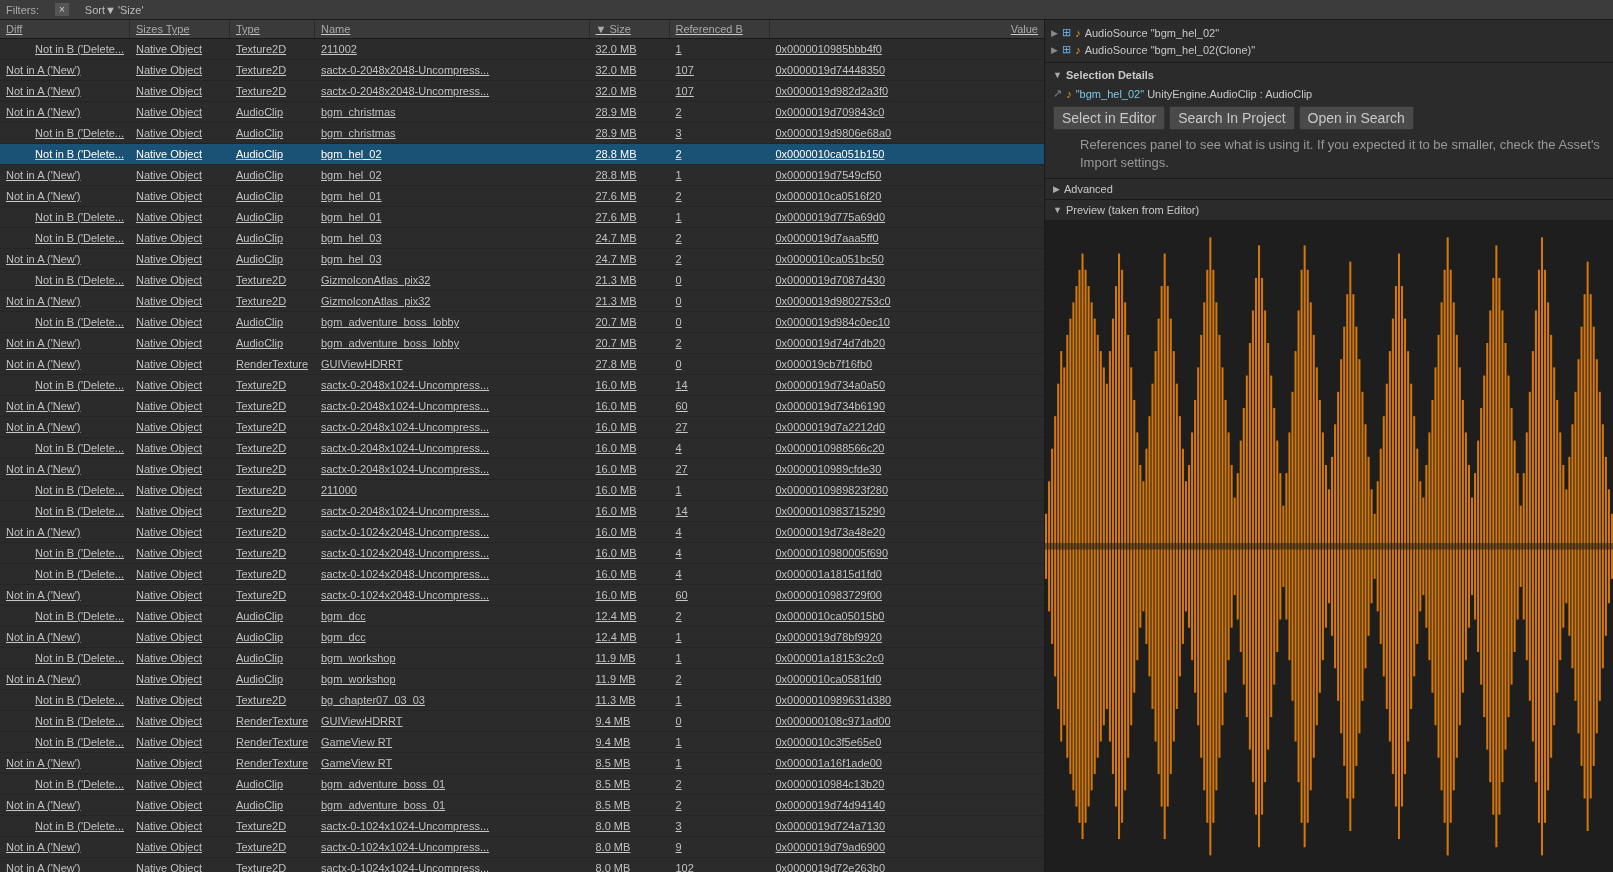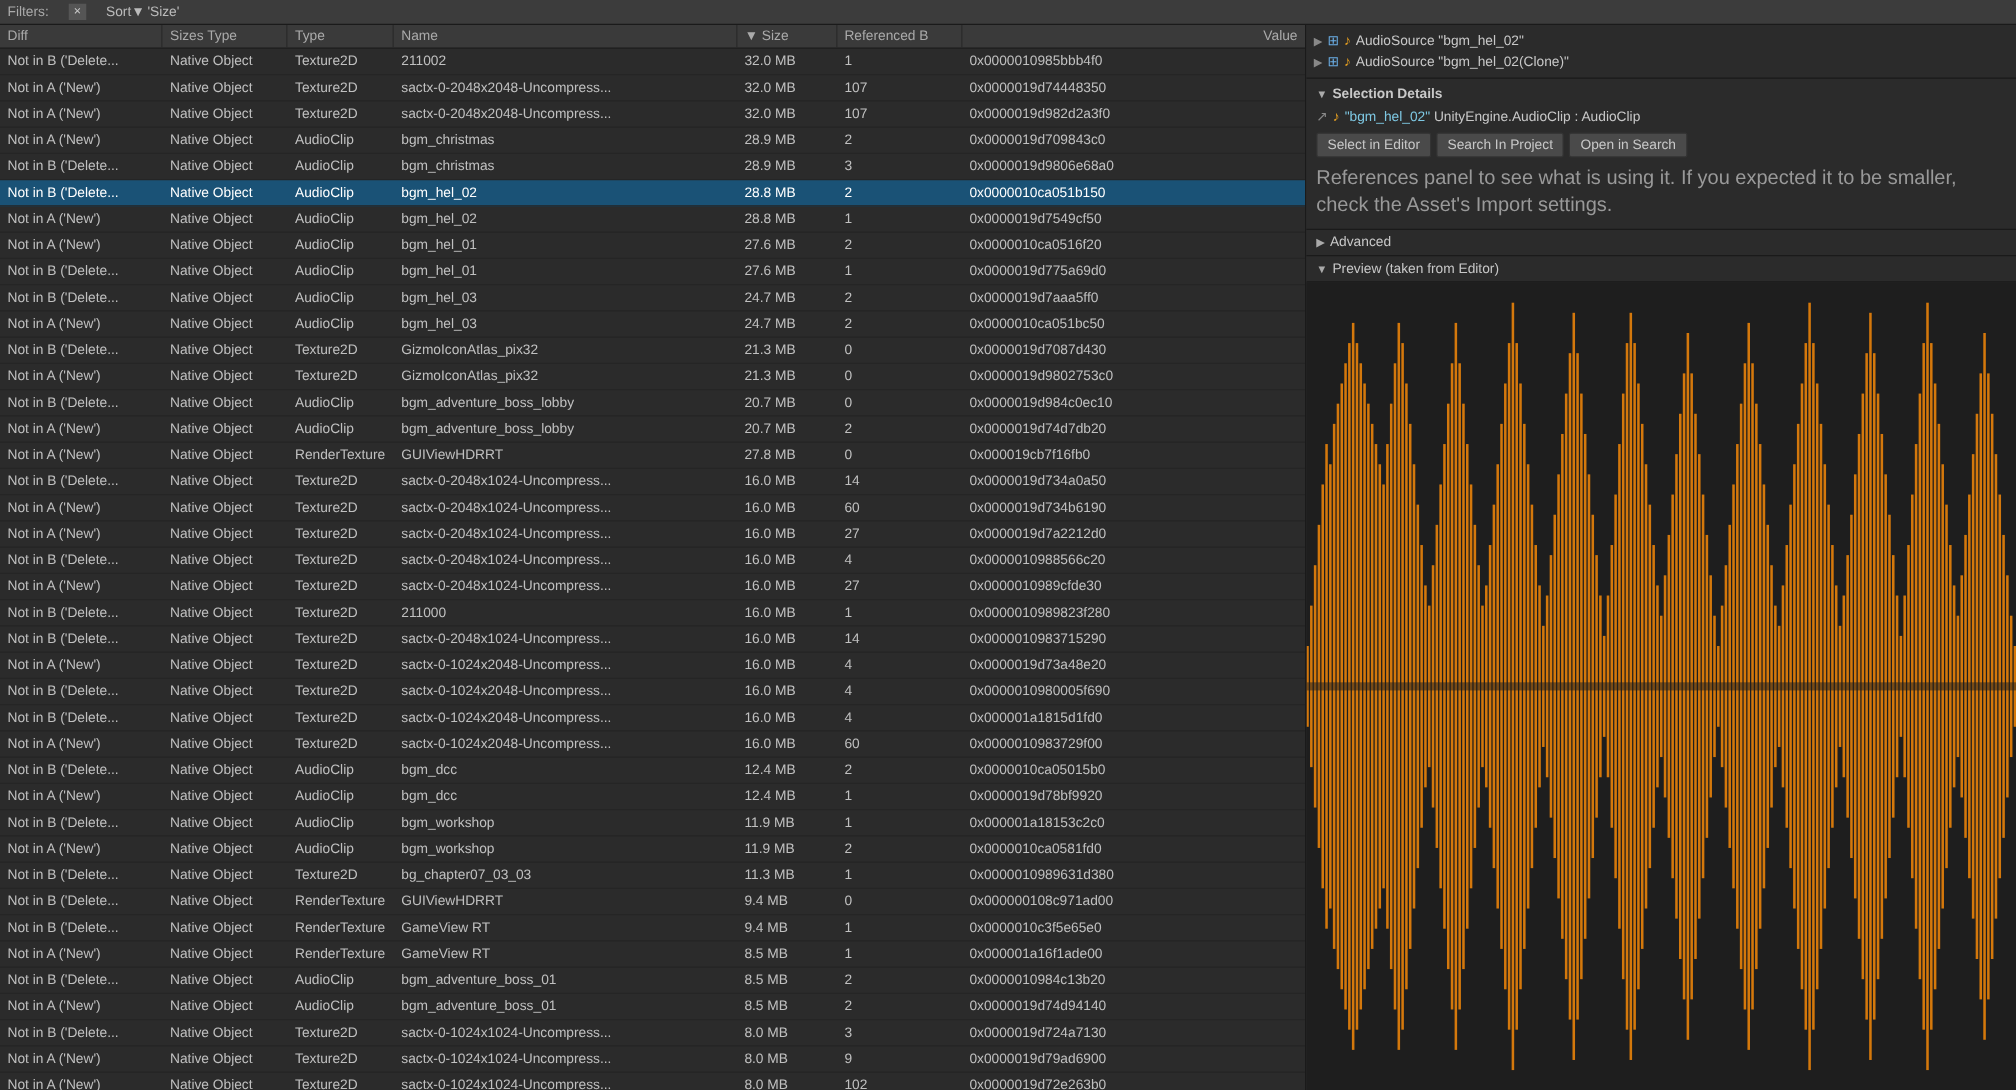--- a/index.html
+++ b/index.html
@@ -54,20 +54,21 @@
       overflow: hidden;
     }
 
     
     .left-panel {
       flex: 0 0 1045px;
       display: flex;
       flex-direction: column;
       overflow: hidden;
       border-right: 1px solid #1a1a1a;
+      text-decoration: underline;
     }
 
     
     .table-header {
       display: grid;
       grid-template-columns: 130px 100px 85px 1fr 80px 100px 1fr;
       background: #3a3a3a;
       border-bottom: 1px solid #1a1a1a;
       flex-shrink: 0;
     }
@@ -101,21 +102,21 @@
     .table-row.selected { background: #1a5276 !important; color: #fff; }
     .table-row .td {
       padding: 2px 6px;
       white-space: nowrap;
       overflow: hidden;
       text-overflow: ellipsis;
       color: #c0c0c0;
       line-height: 16px;
     }
     .table-row.selected .td { color: #fff; }
-    .td-diff-delete { color: #e88; }
+    .td-diff-delete { color: #e88; text-align: right; }
     .td-diff-new { color: #8e8; }
 
     
     .right-panel {
       flex: 1;
       display: flex;
       flex-direction: column;
       background: #2b2b2b;
       overflow: hidden;
     }
@@ -169,28 +170,29 @@
       display: flex;
       gap: 4px;
       margin-bottom: 6px;
     }
     .action-btn {
       background: #4a4a4a;
       border: 1px solid #333;
       color: #c8c8c8;
       padding: 3px 8px;
       cursor: pointer;
-      font-size: 11px;
+      font-size: 14px;
       border-radius: 2px;
     }
 
     .sel-description {
       color: #999;
-      font-size: 16px;
+      font-size: 13px;
       line-height: 1.4;
+      margin-left: 27px;
     }
 
     
     .advanced-section {
       padding: 4px 8px;
       border-bottom: 1px solid #1a1a1a;
       flex-shrink: 0;
     }
     .advanced-header {
       display: flex;

